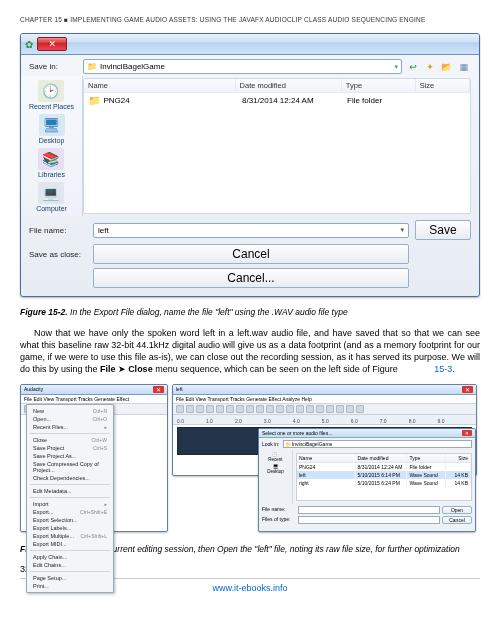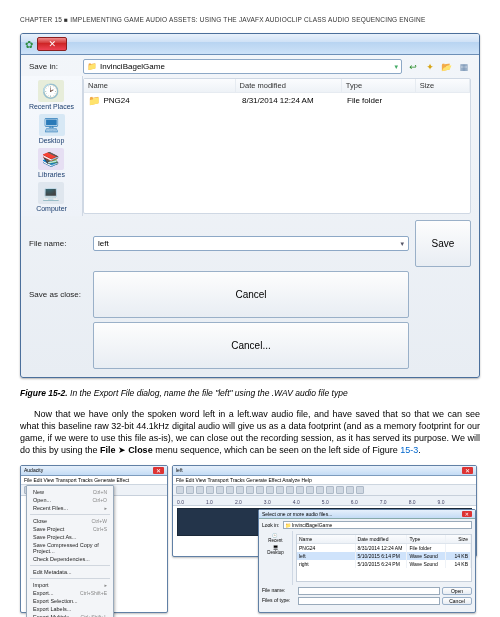--- a/index.html
+++ b/index.html
@@ -106,34 +106,34 @@
     align-items: center;
   }
   .field-input {
     background:#fff;border:1px solid #8da8c6;border-radius:2px;
     padding:1px 4px;height:15px;font-size:8px;display:flex;align-items:center;
   }
   .field-input .chev { margin-left:auto;color:#556;font-size:7px;}
   .btn {
     background: linear-gradient(#fdfdfd,#e8edf3);
     border:1px solid #9ab0c8;border-radius:2px;
-    font-size:10px;text-align:center;padding:17px 0;
+    font-size:12px;text-align:center;padding:2px 0;
   }
 
   
   .fig-caption {
     font-size: 8.5px; font-style: italic; margin: 10px 0 10px 0;
   }
   .fig-caption b { font-weight: bold; }
   .para {
     font-size: 9px; line-height: 1.35; text-align: justify;
     margin-bottom: 8px;
   }
   .para .indent { display:inline-block; width: 14px; }
-  .link { color:#0066cc; }
+  .link { color:#0066cc;margin-left:34px; }
 
   
   .fig2 { width: 100%; height: 150px; position:relative; }
   .pane {
     position:absolute; background:#fff;
     border:1px solid #6180a5; border-radius:2px;
     box-shadow:0 1px 2px rgba(0,0,0,.25);
     font-size:5px;
   }
   .pane .pt {

